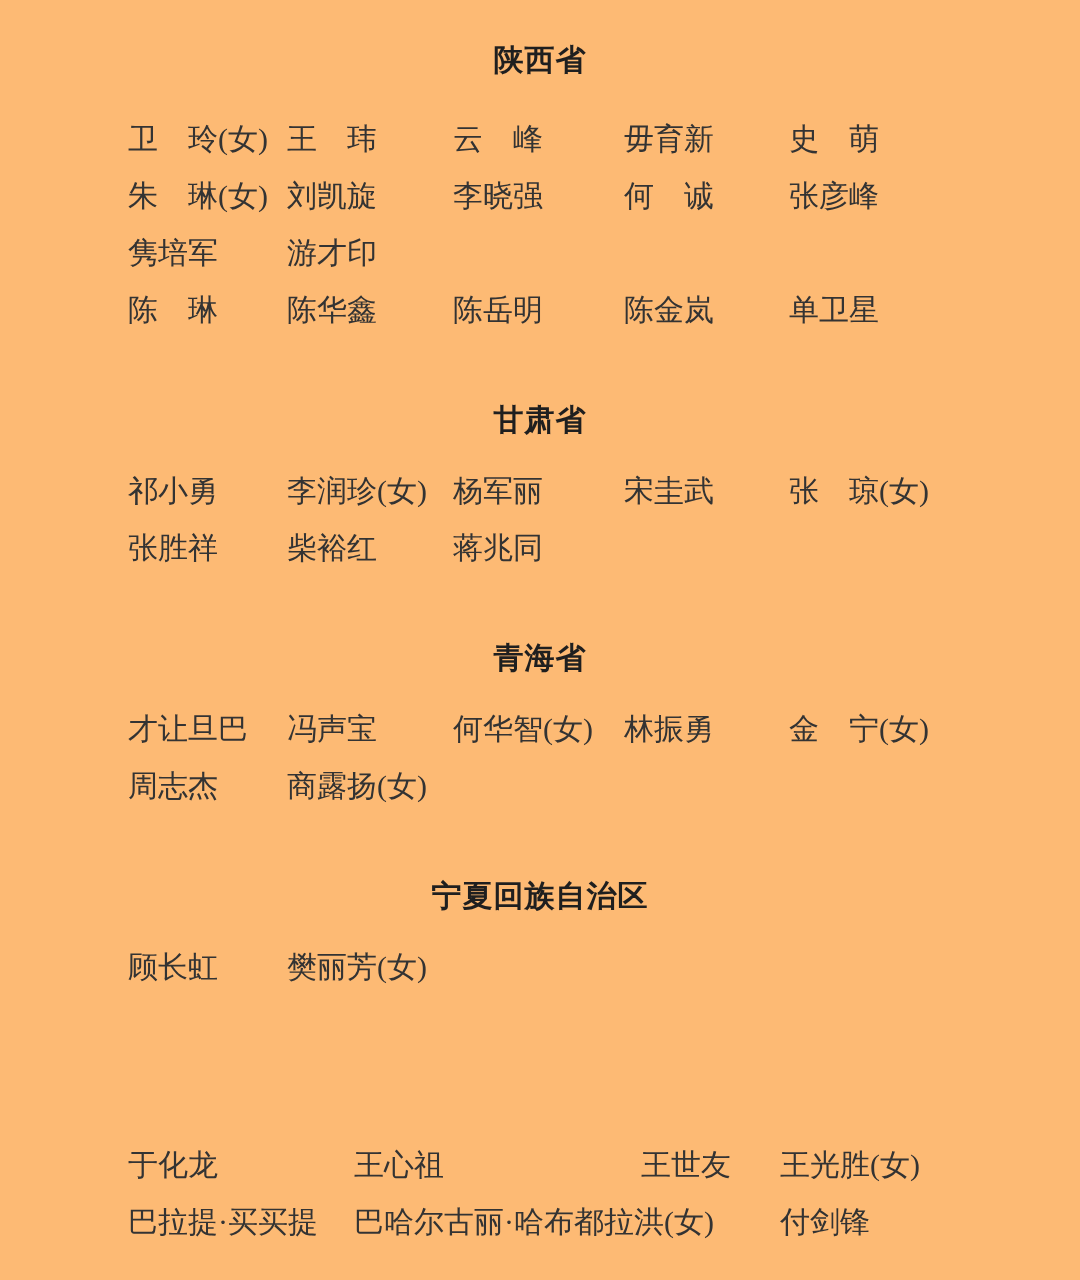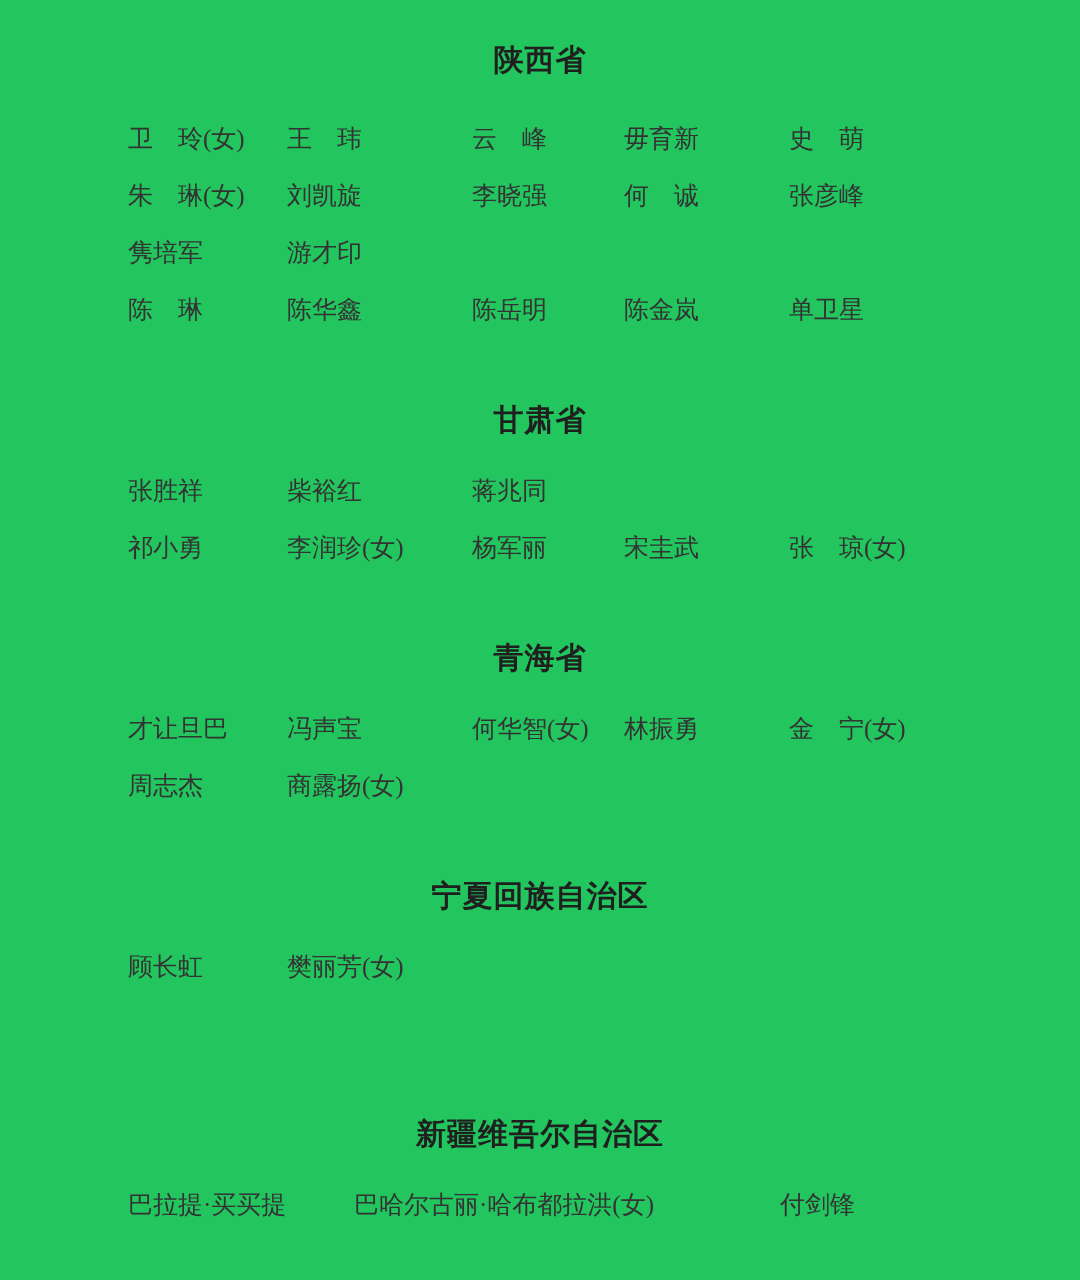--- a/index.html
+++ b/index.html
@@ -9,21 +9,21 @@
     height: 1280px;
     background: #ffffff;
     position: relative;
     overflow: hidden;
     font-family: "Liberation Serif", "DejaVu Serif", serif;
     color: #333333;
   }
   .page {
     position: absolute;
     inset: 0;
-    background: #22c55e;
+    background: #fdba74;
   }
   .province {
     position: absolute;
     left: 0;
     width: 1080px;
   }
   .sec-0 { top: 40px; }
   .sec-1 { top: 400px; }
   .sec-2 { top: 638px; }
   .sec-3 { top: 876px; }
@@ -41,28 +41,28 @@
   .rows { margin-top: 22px; }
   .sec-0 .rows { margin-top: 30px; }
   .row {
     position: relative;
     height: 57px;
   }
   .name {
     position: absolute;
     top: 0;
     line-height: 57px;
-    font-size: 25px;
+    font-size: 30px;
     white-space: pre;
     color: #333333;
   }
   
   .five .c0 { left: 128px; }
   .five .c1 { left: 287px; }
-  .five .c2 { left: 472px; }
+  .five .c2 { left: 453px; }
   .five .c3 { left: 624px; }
   .five .c4 { left: 789px; }
   
   .xin .c0 { left: 128px; }
   .xin .c1 { left: 354px; }
   .xin .c2 { left: 641px; }
   .xin .c3 { left: 780px; }
 </style>
 </head>
 <body>
@@ -95,30 +95,30 @@
           <span class="name c2">陈岳明</span>
           <span class="name c3">陈金岚</span>
           <span class="name c4">单卫星</span>
         </div>
       </div>
     </section>
     <section class="province sec-1 five">
       <h2 class="heading">甘肃省</h2>
       <div class="rows">
         <div class="row">
-          <span class="name c0">张胜祥</span>
-          <span class="name c1">柴裕红</span>
-          <span class="name c2">蒋兆同</span>
-        </div>
-        <div class="row">
           <span class="name c0">祁小勇</span>
           <span class="name c1">李润珍(女)</span>
           <span class="name c2">杨军丽</span>
           <span class="name c3">宋圭武</span>
           <span class="name c4">张　琼(女)</span>
+        </div>
+        <div class="row">
+          <span class="name c0">张胜祥</span>
+          <span class="name c1">柴裕红</span>
+          <span class="name c2">蒋兆同</span>
         </div>
       </div>
     </section>
     <section class="province sec-2 five">
       <h2 class="heading">青海省</h2>
       <div class="rows">
         <div class="row">
           <span class="name c0">才让旦巴</span>
           <span class="name c1">冯声宝</span>
           <span class="name c2">何华智(女)</span>
@@ -134,22 +134,27 @@
     <section class="province sec-3 five">
       <h2 class="heading">宁夏回族自治区</h2>
       <div class="rows">
         <div class="row">
           <span class="name c0">顾长虹</span>
           <span class="name c1">樊丽芳(女)</span>
         </div>
       </div>
     </section>
     <section class="province sec-4 xin">
-      <h2 class="heading">新疆维吾尔自治区</h2>
       <div class="rows">
+        <div class="row">
+          <span class="name c0">于化龙</span>
+          <span class="name c1">王心祖</span>
+          <span class="name c2">王世友</span>
+          <span class="name c3">王光胜(女)</span>
+        </div>
         <div class="row">
           <span class="name c0">巴拉提·买买提</span>
           <span class="name c1">巴哈尔古丽·哈布都拉洪(女)</span>
           <span class="name c3">付剑锋</span>
         </div>
       </div>
     </section>
   </div>
 
 </body></html>

